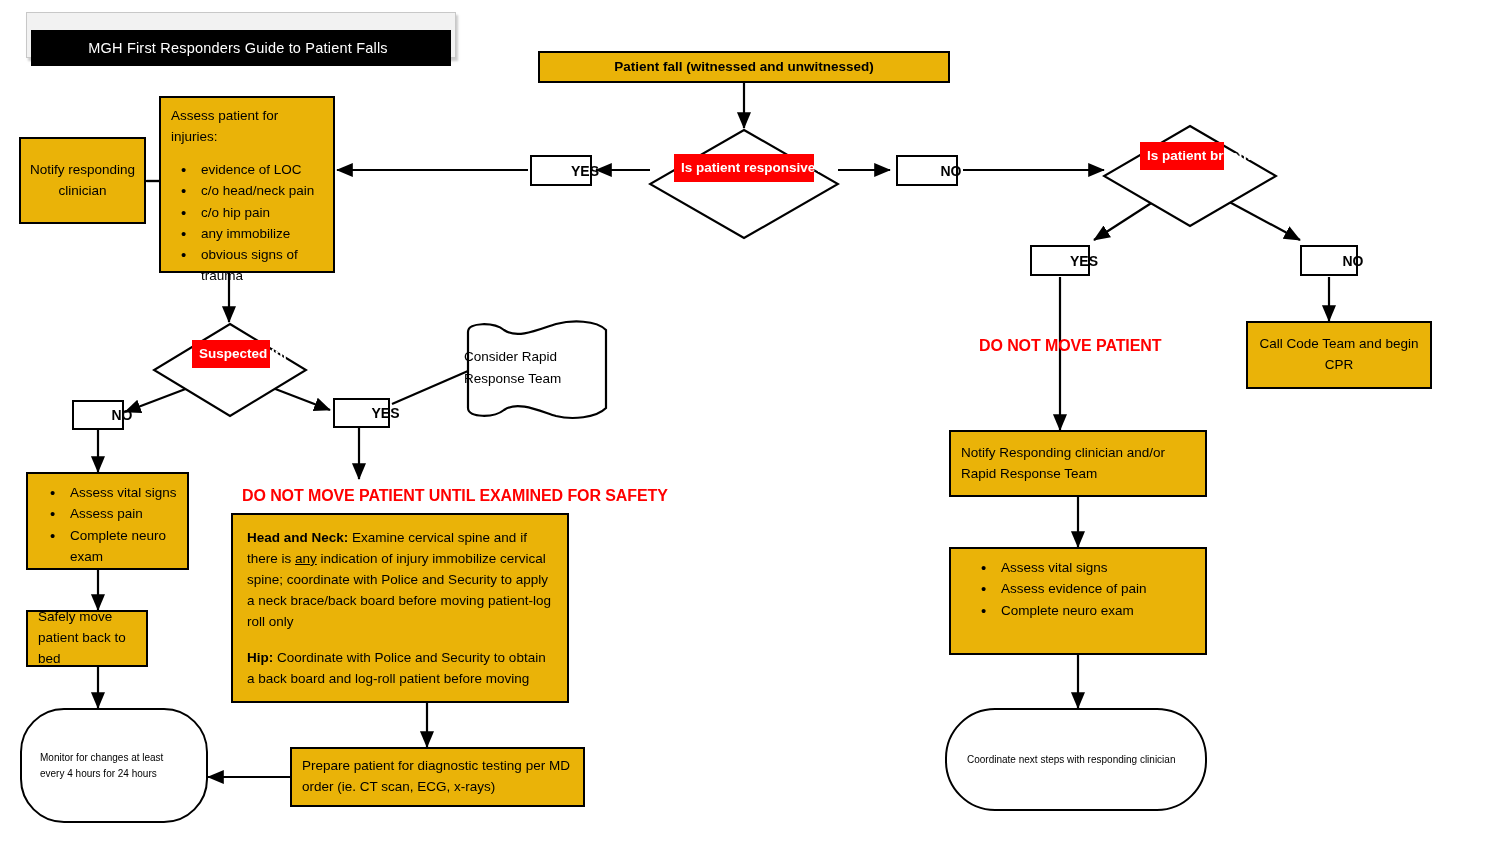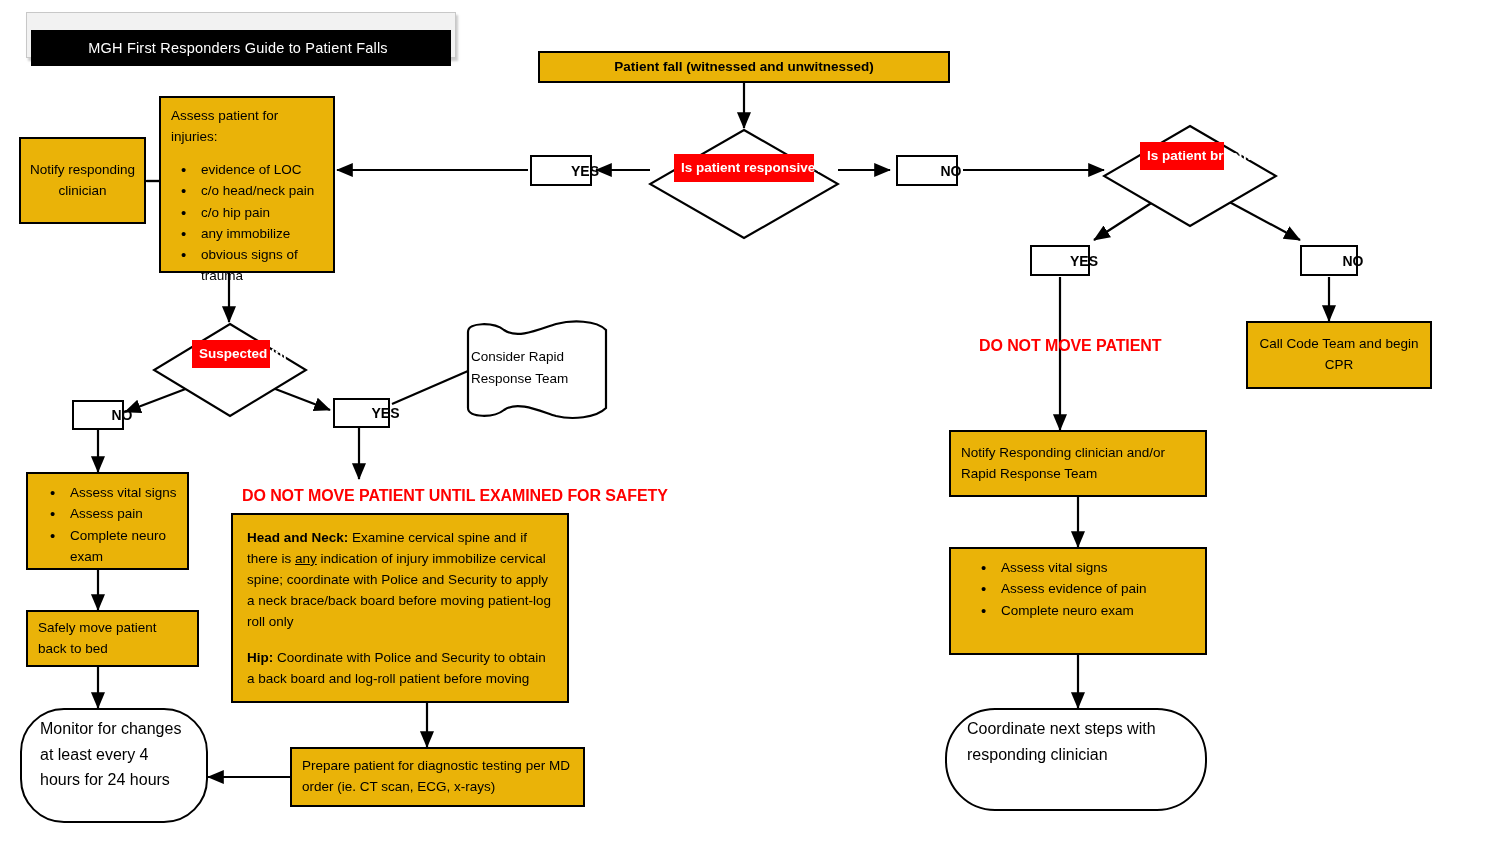--- a/index.html
+++ b/index.html
@@ -126,23 +126,24 @@
     font-weight: bold;
     font-size: 16px;
     white-space: nowrap;
     letter-spacing: -0.1px;
   }
 
   
   .stadium {
     border: 2px solid #000;
     background: #fff;
-    font-size: 16px;
+    font-size: 10px;
     line-height: 1.6;
     display: flex;
+    align-items: center;
     padding: 6px 18px;
   }
 
   
   .wave { position: absolute; }
   .wave svg { position: absolute; left: 0; top: 0; }
   .wave .wave-txt {
     position: absolute;
     font-size: 13.5px;
     line-height: 1.65;
@@ -270,34 +271,34 @@
 
   <div class="node chip" style="left:333px; top:398px; width:57px; height:30px;">
     <span>YES</span>
   </div>
 
   <div class="wave" style="left:464px; top:320px; width:146px; height:100px;">
     <svg width="146" height="100" viewBox="0 0 146 100">
       <path d="M4,12 C4,2 30,2 40,10 C54,20 78,8 92,4 C108,0 132,0 142,10
                L142,88 C132,98 108,100 92,96 C78,92 54,80 40,90 C30,98 4,98 4,88 Z" fill="#fff" stroke="#000" stroke-width="2.2"></path>
     </svg>
-    <div class="wave-txt" style="left:7px; top:26px; width:118px;">
+    <div class="wave-txt" style="left:0; top:26px; width:118px;">
       <span>Consider Rapid Response Team</span>
     </div>
   </div>
 
   <div class="node box box-pad" style="left:26px; top:472px; width:163px; height:98px;">
     <ul class="bl" style="padding-left:30px;">
       <li>Assess vital signs</li>
       <li>Assess pain</li>
       <li>Complete neuro exam</li>
     </ul>
   </div>
 
-  <div class="node box box-pad" style="left:26px; top:610px; width:173px; height:57px; display:flex; align-items:center;">
+  <div class="node box box-pad" style="left:26px; top:610px; width:122px; height:57px; display:flex; align-items:center;">
     <span>Safely move patient back to bed</span>
   </div>
 
   <div class="node stadium" style="left:20px; top:708px; width:188px; height:115px; border-radius:44px;">
     <span>Monitor for changes at least every 4 hours for 24 hours</span>
   </div>
 
   <div class="redtext" style="left:242px; top:487px;">
     <span>DO NOT MOVE PATIENT UNTIL EXAMINED FOR SAFETY</span>
   </div>

